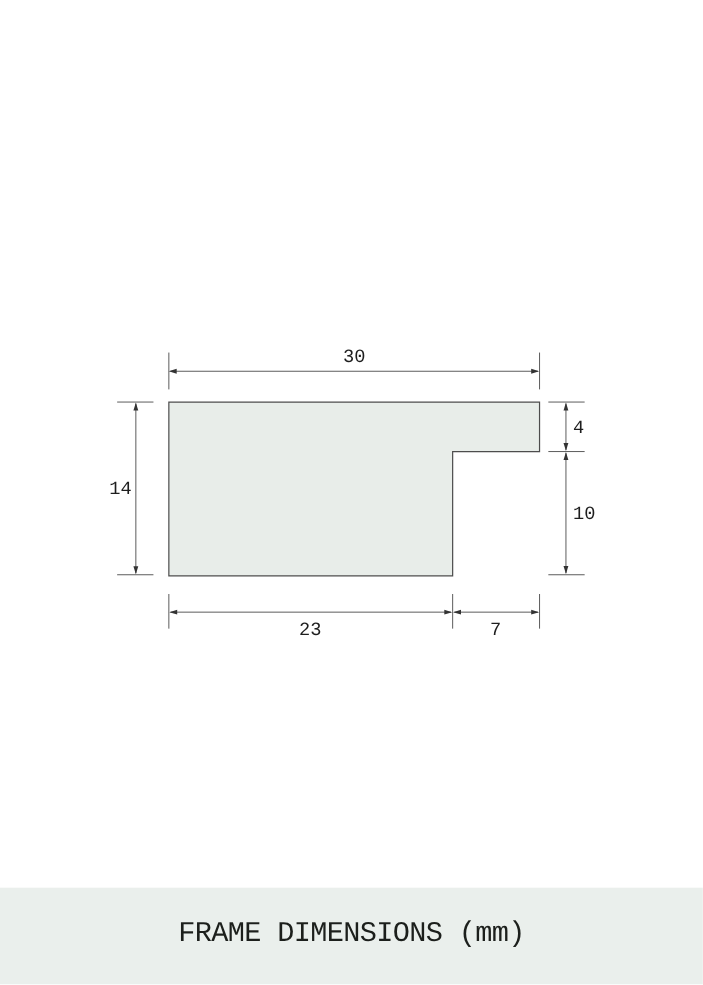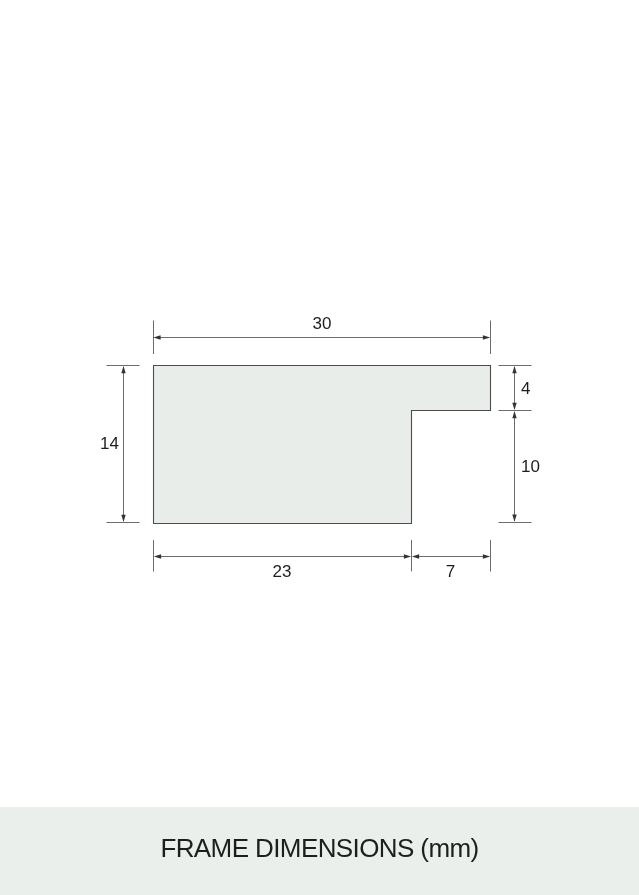--- a/index.html
+++ b/index.html
@@ -1,17 +1,17 @@
 <!DOCTYPE html>
 <html><head>
 <meta charset="utf-8">
 <style>
   html,body{margin:0;padding:0;width:639px;height:895px;background:#ffffff;overflow:hidden;}
   body{font-family:"Liberation Sans", sans-serif;}
-  .stage{position:relative;width:639px;height:895px;}
+  .stage{position:relative;width:639px;height:895px;font-family:Liberation Mono, monospace;}
   svg{position:absolute;left:0;top:0;}
   .footer{position:absolute;left:0;top:807px;width:639px;height:88px;background:#eaefec;}
   .footer .txt{position:absolute;left:0;top:0;width:639px;text-align:center;
     font-size:26px;color:#1c1f1c;line-height:82px;letter-spacing:-0.6px;}
 </style>
 </head>
 <body>
 <div class="stage">
 
   <svg width="639" height="810" viewBox="0 0 639 810">

